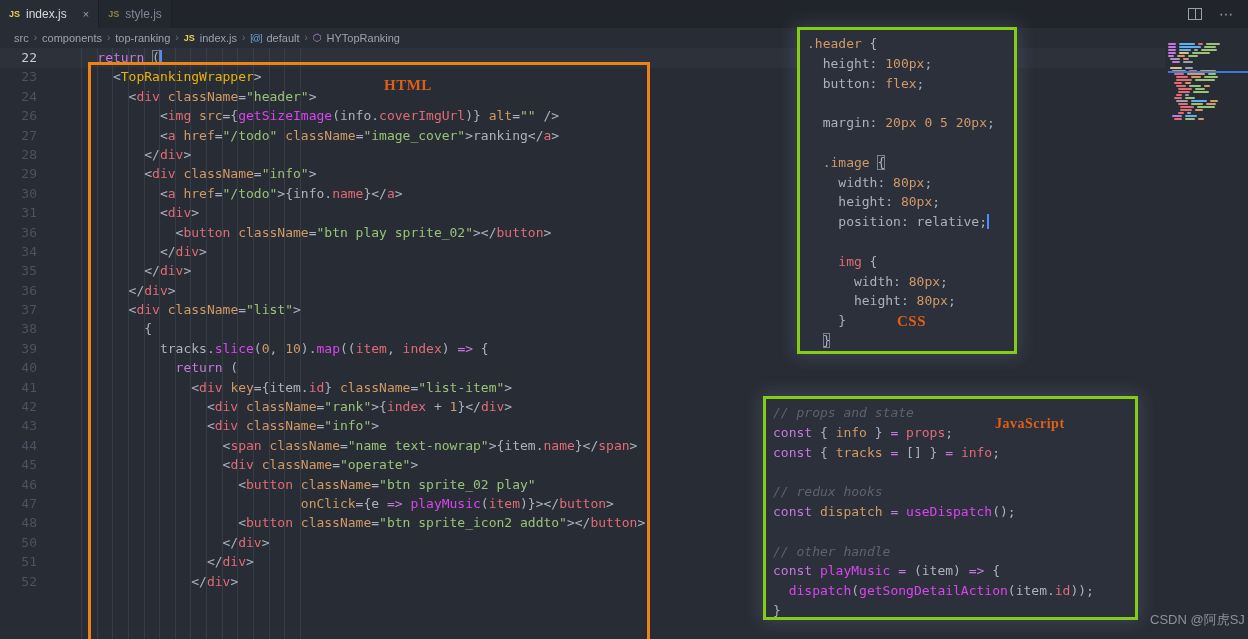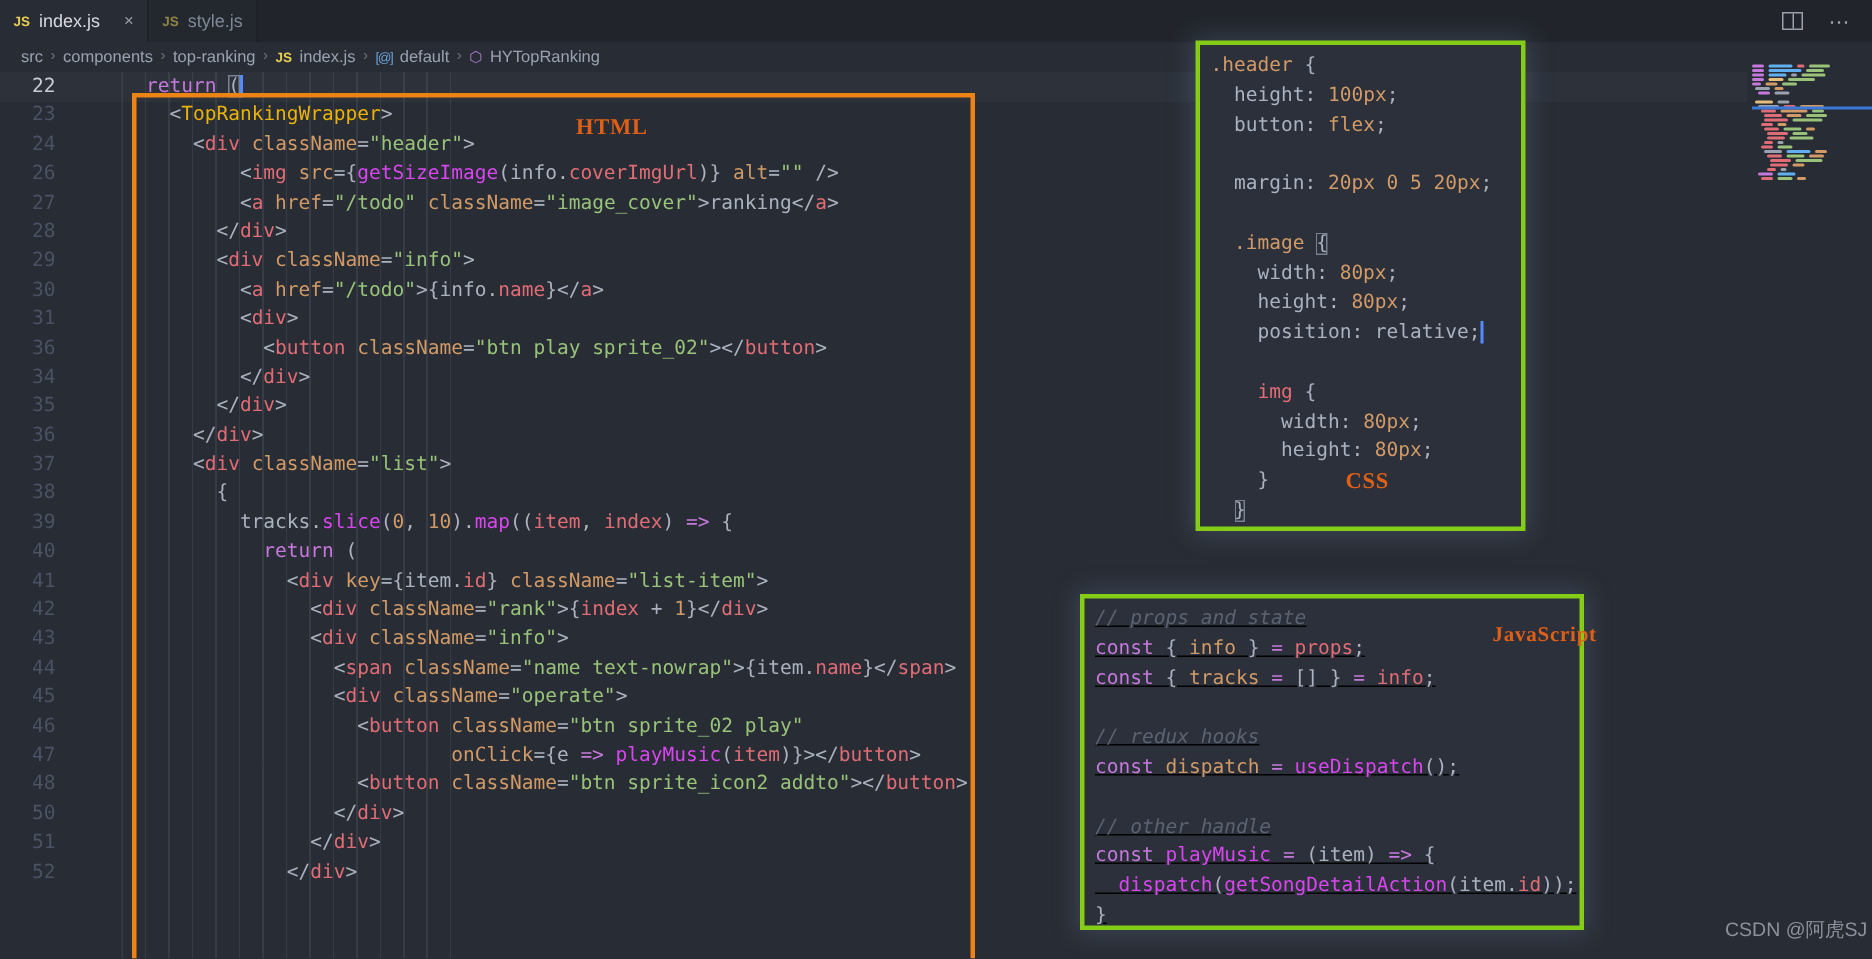--- a/index.html
+++ b/index.html
@@ -260,21 +260,21 @@
       <div class="cl"><span class="lc"><span class="tk-p">    position: relative;</span><span class="cursor"></span></span></div>
       <div class="cl"><span class="lc"></span></div>
       <div class="cl"><span class="lc"><span class="tk-t">    img</span><span class="tk-p"> {</span></span></div>
       <div class="cl"><span class="lc"><span class="tk-p">      width: </span><span class="tk-n">80px</span><span class="tk-p">;</span></span></div>
       <div class="cl"><span class="lc"><span class="tk-p">      height: </span><span class="tk-n">80px</span><span class="tk-p">;</span></span></div>
       <div class="cl"><span class="lc"><span class="tk-p">    }</span></span></div>
       <div class="cl"><span class="lc"><span class="tk-p">  </span><span class="tk-B">}</span></span></div>
     </div>
   <div class="anno-label" style="left:897px;top:313px;">CSS</div>
 
-  <div class="obox" id="js-box" style="left:720px;top:396px;width:336px;height:224px;text-decoration:underline;">
+  <div class="obox" id="js-box" style="left:763px;top:396px;width:375px;height:224px;">
       <div class="cl"><span class="lc"><span class="tk-m">// props and state</span></span></div>
       <div class="cl"><span class="lc"><span class="tk-k">const</span><span class="tk-p"> { </span><span class="tk-a">info</span><span class="tk-p"> } </span><span class="tk-k">=</span><span class="tk-p"> </span><span class="tk-r">props</span><span class="tk-p">;</span></span></div>
       <div class="cl"><span class="lc"><span class="tk-k">const</span><span class="tk-p"> { </span><span class="tk-a">tracks</span><span class="tk-p"> </span><span class="tk-k">=</span><span class="tk-p"> [] } </span><span class="tk-k">=</span><span class="tk-p"> </span><span class="tk-r">info</span><span class="tk-p">;</span></span></div>
       <div class="cl"><span class="lc"></span></div>
       <div class="cl"><span class="lc"><span class="tk-m">// redux hooks</span></span></div>
       <div class="cl"><span class="lc"><span class="tk-k">const</span><span class="tk-p"> </span><span class="tk-a">dispatch</span><span class="tk-p"> </span><span class="tk-k">=</span><span class="tk-p"> </span><span class="tk-f">useDispatch</span><span class="tk-p">();</span></span></div>
       <div class="cl"><span class="lc"></span></div>
       <div class="cl"><span class="lc"><span class="tk-m">// other handle</span></span></div>
       <div class="cl"><span class="lc"><span class="tk-k">const</span><span class="tk-p"> </span><span class="tk-f">playMusic</span><span class="tk-p"> </span><span class="tk-k">=</span><span class="tk-p"> (</span><span class="tk-p">item</span><span class="tk-p">) </span><span class="tk-k">=&gt;</span><span class="tk-p"> {</span></span></div>
       <div class="cl"><span class="lc"><span class="tk-p">  </span><span class="tk-f">dispatch</span><span class="tk-p">(</span><span class="tk-f">getSongDetailAction</span><span class="tk-p">(</span><span class="tk-p">item.</span><span class="tk-r">id</span><span class="tk-p">));</span></span></div>

